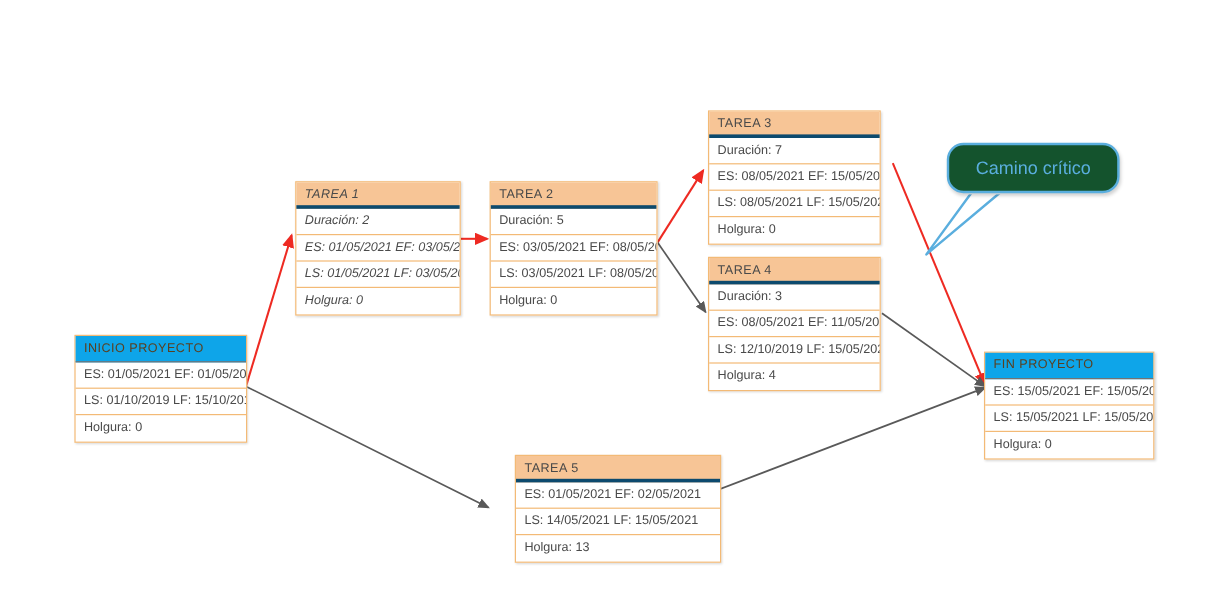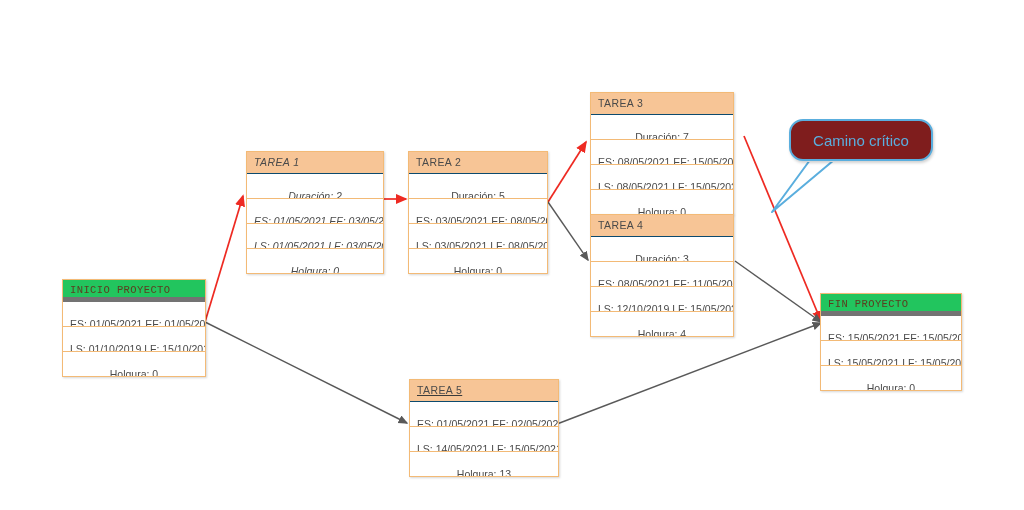--- a/index.html
+++ b/index.html
@@ -39,56 +39,54 @@
     box-shadow: 1px 1px 2px rgba(0,0,0,0.16);
   }
   .node .hdr {
     box-sizing: border-box;
     height: 22px;
     line-height: 21px;
     padding: 0 7px;
     font-size: 10.5px;
     letter-spacing: 0.4px;
     color: #4a4a4a;
-    border-bottom: 1px solid #0c4a6e;
+    border-bottom: 3px solid #0c4a6e;
     overflow: hidden;
     white-space: nowrap;
   }
   .node.task .hdr {
     background: #f7c596;
   }
   .node.milestone .hdr {
-    background: #22c55e;
-    border-bottom: 5px solid #737373;
+    background: #0ea5e9;
+    border-bottom: 1px solid #737373;
     color: #5a4020;
-    font-family: Liberation Mono, monospace;
   }
   .node .row {
     box-sizing: border-box;
     height: 22px;
     line-height: 21px;
-    padding: 12px 7px;
+    padding: 0 7px;
     font-size: 10.5px;
     color: #4a4a4a;
     border-bottom: 1px solid #f3ba76;
     overflow: hidden;
     white-space: nowrap;
-    text-align: center;
   }
   .node .row.last {
     border-bottom: none;
   }
 
   
   .callout {
     position: absolute;
     box-sizing: border-box;
     border: 2px solid #5aaede;
     border-radius: 14px;
-    background: #7f1d1d;
+    background: #14532d;
     box-shadow: 1px 2px 3px rgba(0,0,0,0.18);
     display: flex;
     align-items: center;
     justify-content: center;
   }
   .callout .label {
     font-size: 15px;
     color: #5aaede;
     white-space: nowrap;
   }
@@ -160,21 +158,21 @@
   </div>
 
   <div class="node task" style="left:590px; top:214px; width:144px;">
     <div class="hdr">TAREA 4</div>
     <div class="row">Duración: 3</div>
     <div class="row">ES: 08/05/2021 EF: 11/05/2021</div>
     <div class="row">LS: 12/10/2019 LF: 15/05/2021</div>
     <div class="row last">Holgura: 4</div>
   </div>
 
-  <div class="node task" style="left:409px; top:379px; width:150px;text-decoration:underline;">
+  <div class="node task" style="left:429px; top:379px; width:172px;">
     <div class="hdr">TAREA 5</div>
     <div class="row">ES: 01/05/2021 EF: 02/05/2021</div>
     <div class="row">LS: 14/05/2021 LF: 15/05/2021</div>
     <div class="row last">Holgura: 13</div>
   </div>
 
   <div class="node milestone" style="left:820px; top:279px; width:142px;margin-top:14px;">
     <div class="hdr">FIN PROYECTO</div>
     <div class="row">ES: 15/05/2021 EF: 15/05/2021</div>
     <div class="row">LS: 15/05/2021 LF: 15/05/2021</div>

